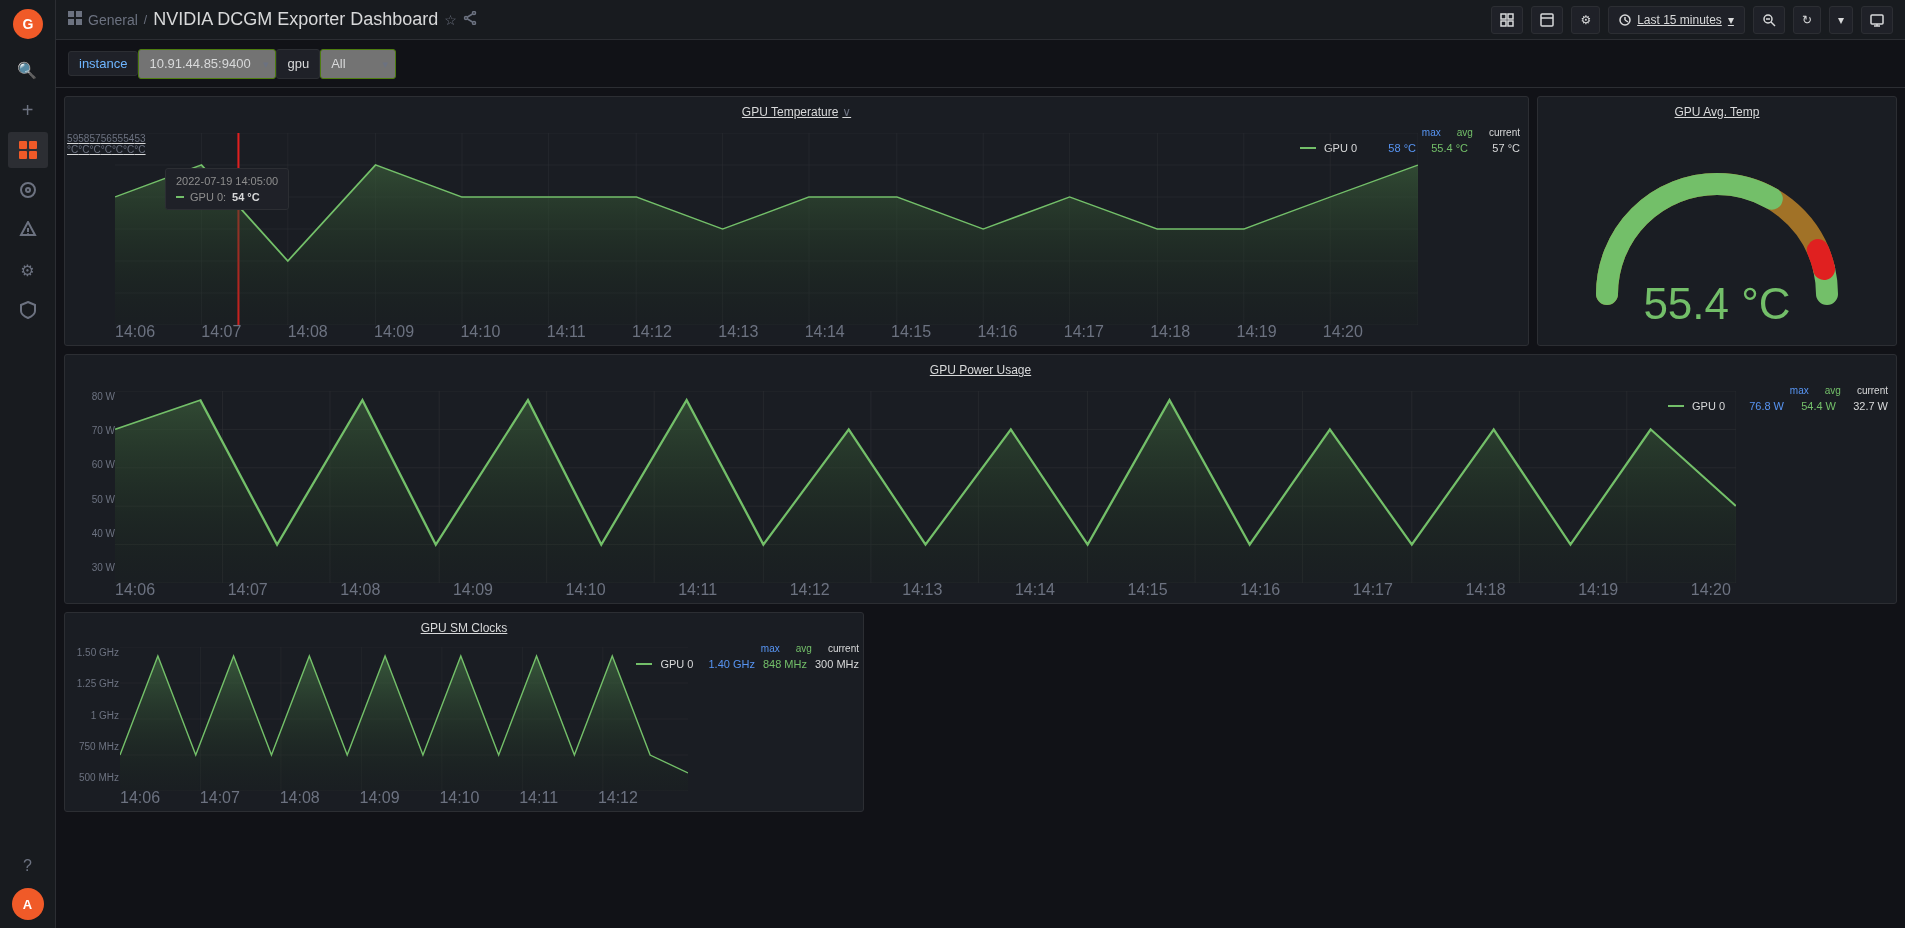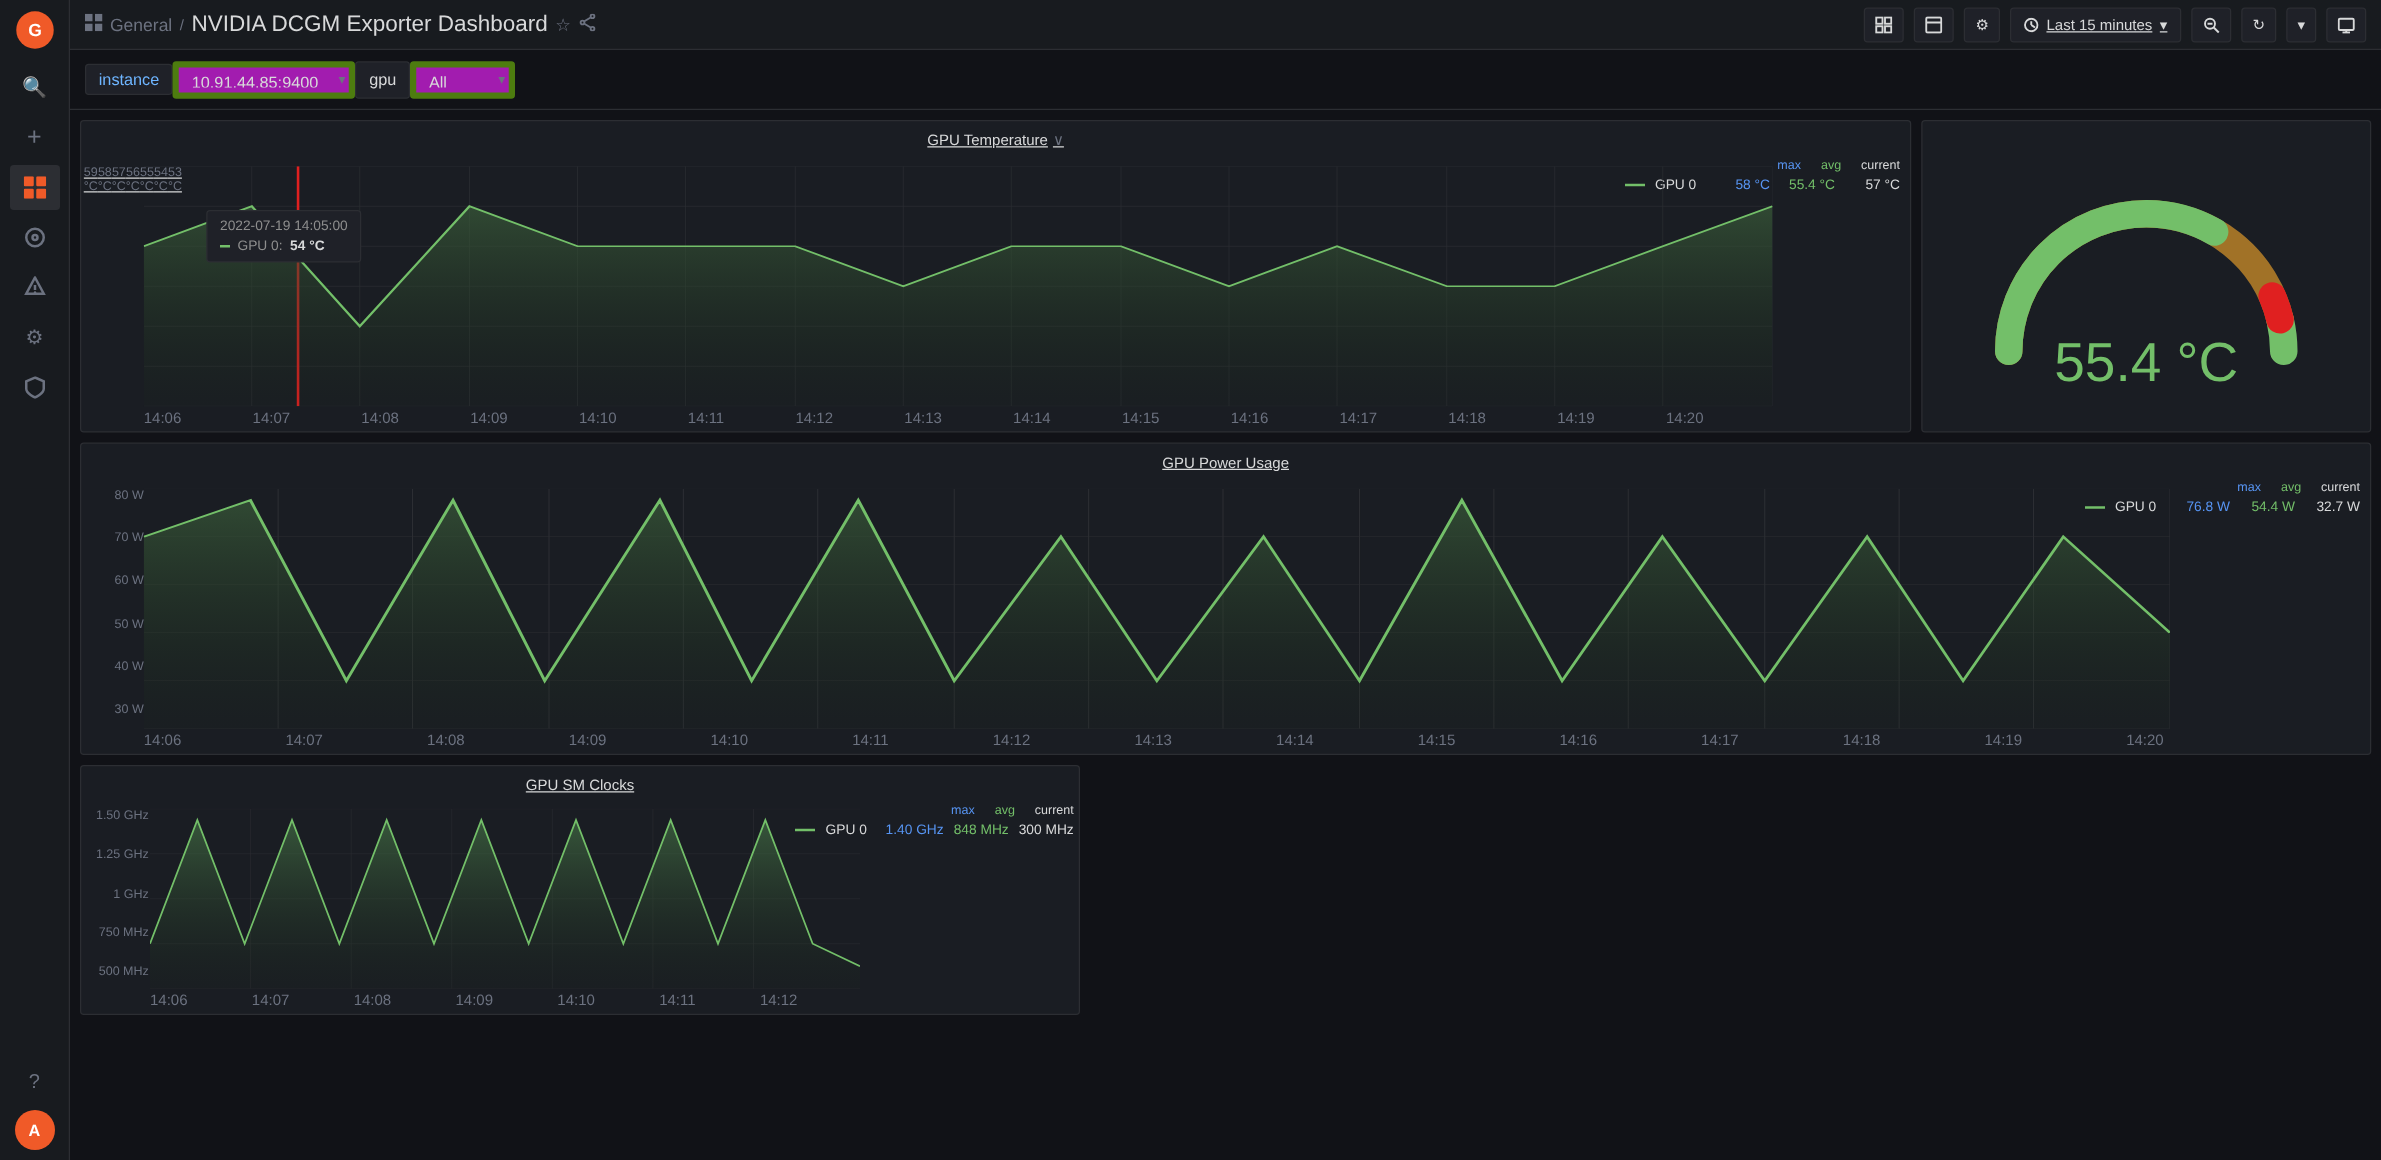--- a/index.html
+++ b/index.html
@@ -155,22 +155,22 @@
     }
     .filter-label {
       background: #1f2128;
       border: 1px solid #2c2e33;
       border-radius: 3px;
       padding: 4px 10px;
       font-size: 13px;
       color: #6eb5ff;
     }
     .filter-select {
-      background: #a21caf;
-      border: 5px solid #4d7c0f;
+      background: #737373;
+      border: 1px solid #4d7c0f;
       border-radius: 3px;
       padding: 4px 24px 4px 10px;
       font-size: 13px;
       color: #d8d9da;
       appearance: none;
       cursor: pointer;
       height: 30px;
       position: relative;
     }
     .filter-select-wrap {
@@ -329,21 +329,21 @@
     .tooltip-row { display: flex; align-items: center; gap: 6px; }
     .tooltip-dot { width: 8px; height: 2px; background: #73bf69; }
     .tooltip-label { color: #8e8e8e; }
     .tooltip-val { color: #d8d9da; font-weight: bold; }
     .y-label {
       font-size: 10px;
       color: #6c7280;
       text-align: right;
     }
     .x-label {
-      font-size: 12px;
+      font-size: 16px;
       color: #6c7280;
       text-align: right;
     }
 
     
     .dashboard::-webkit-scrollbar { width: 6px; }
     .dashboard::-webkit-scrollbar-track { background: #111217; }
     .dashboard::-webkit-scrollbar-thumb { background: #2c2e33; border-radius: 3px; }
   </style>
 </head>
@@ -578,20 +578,23 @@
             <span class="x-label">14:16</span>
             <span class="x-label">14:17</span>
             <span class="x-label">14:18</span>
             <span class="x-label">14:19</span>
             <span class="x-label">14:20</span>
           </div>
         </div>
       </div>
 
       <div class="panel panel-gauge" style="height:250px;">
+        <div class="panel-header">
+          <span class="panel-title">GPU Avg. Temp</span>
+        </div>
         <div class="panel-content">
           <div class="gauge-container">
             <svg class="gauge-svg" viewBox="0 0 280 170">
 
               <path d="M 30 150 A 110 110 0 0 1 250 150" fill="none" stroke="#2c2e33" stroke-width="22" stroke-linecap="round"></path>
 
               <path d="M 30 150 A 110 110 0 0 1 250 150" fill="none" stroke="#f0a020" stroke-width="22" stroke-linecap="round" stroke-dasharray="320" stroke-dashoffset="0" opacity="0.6"></path>
 
               <path d="M 30 150 A 110 110 0 0 1 250 150" fill="none" stroke="#73bf69" stroke-width="22" stroke-linecap="round" stroke-dasharray="230 90"></path>
 

